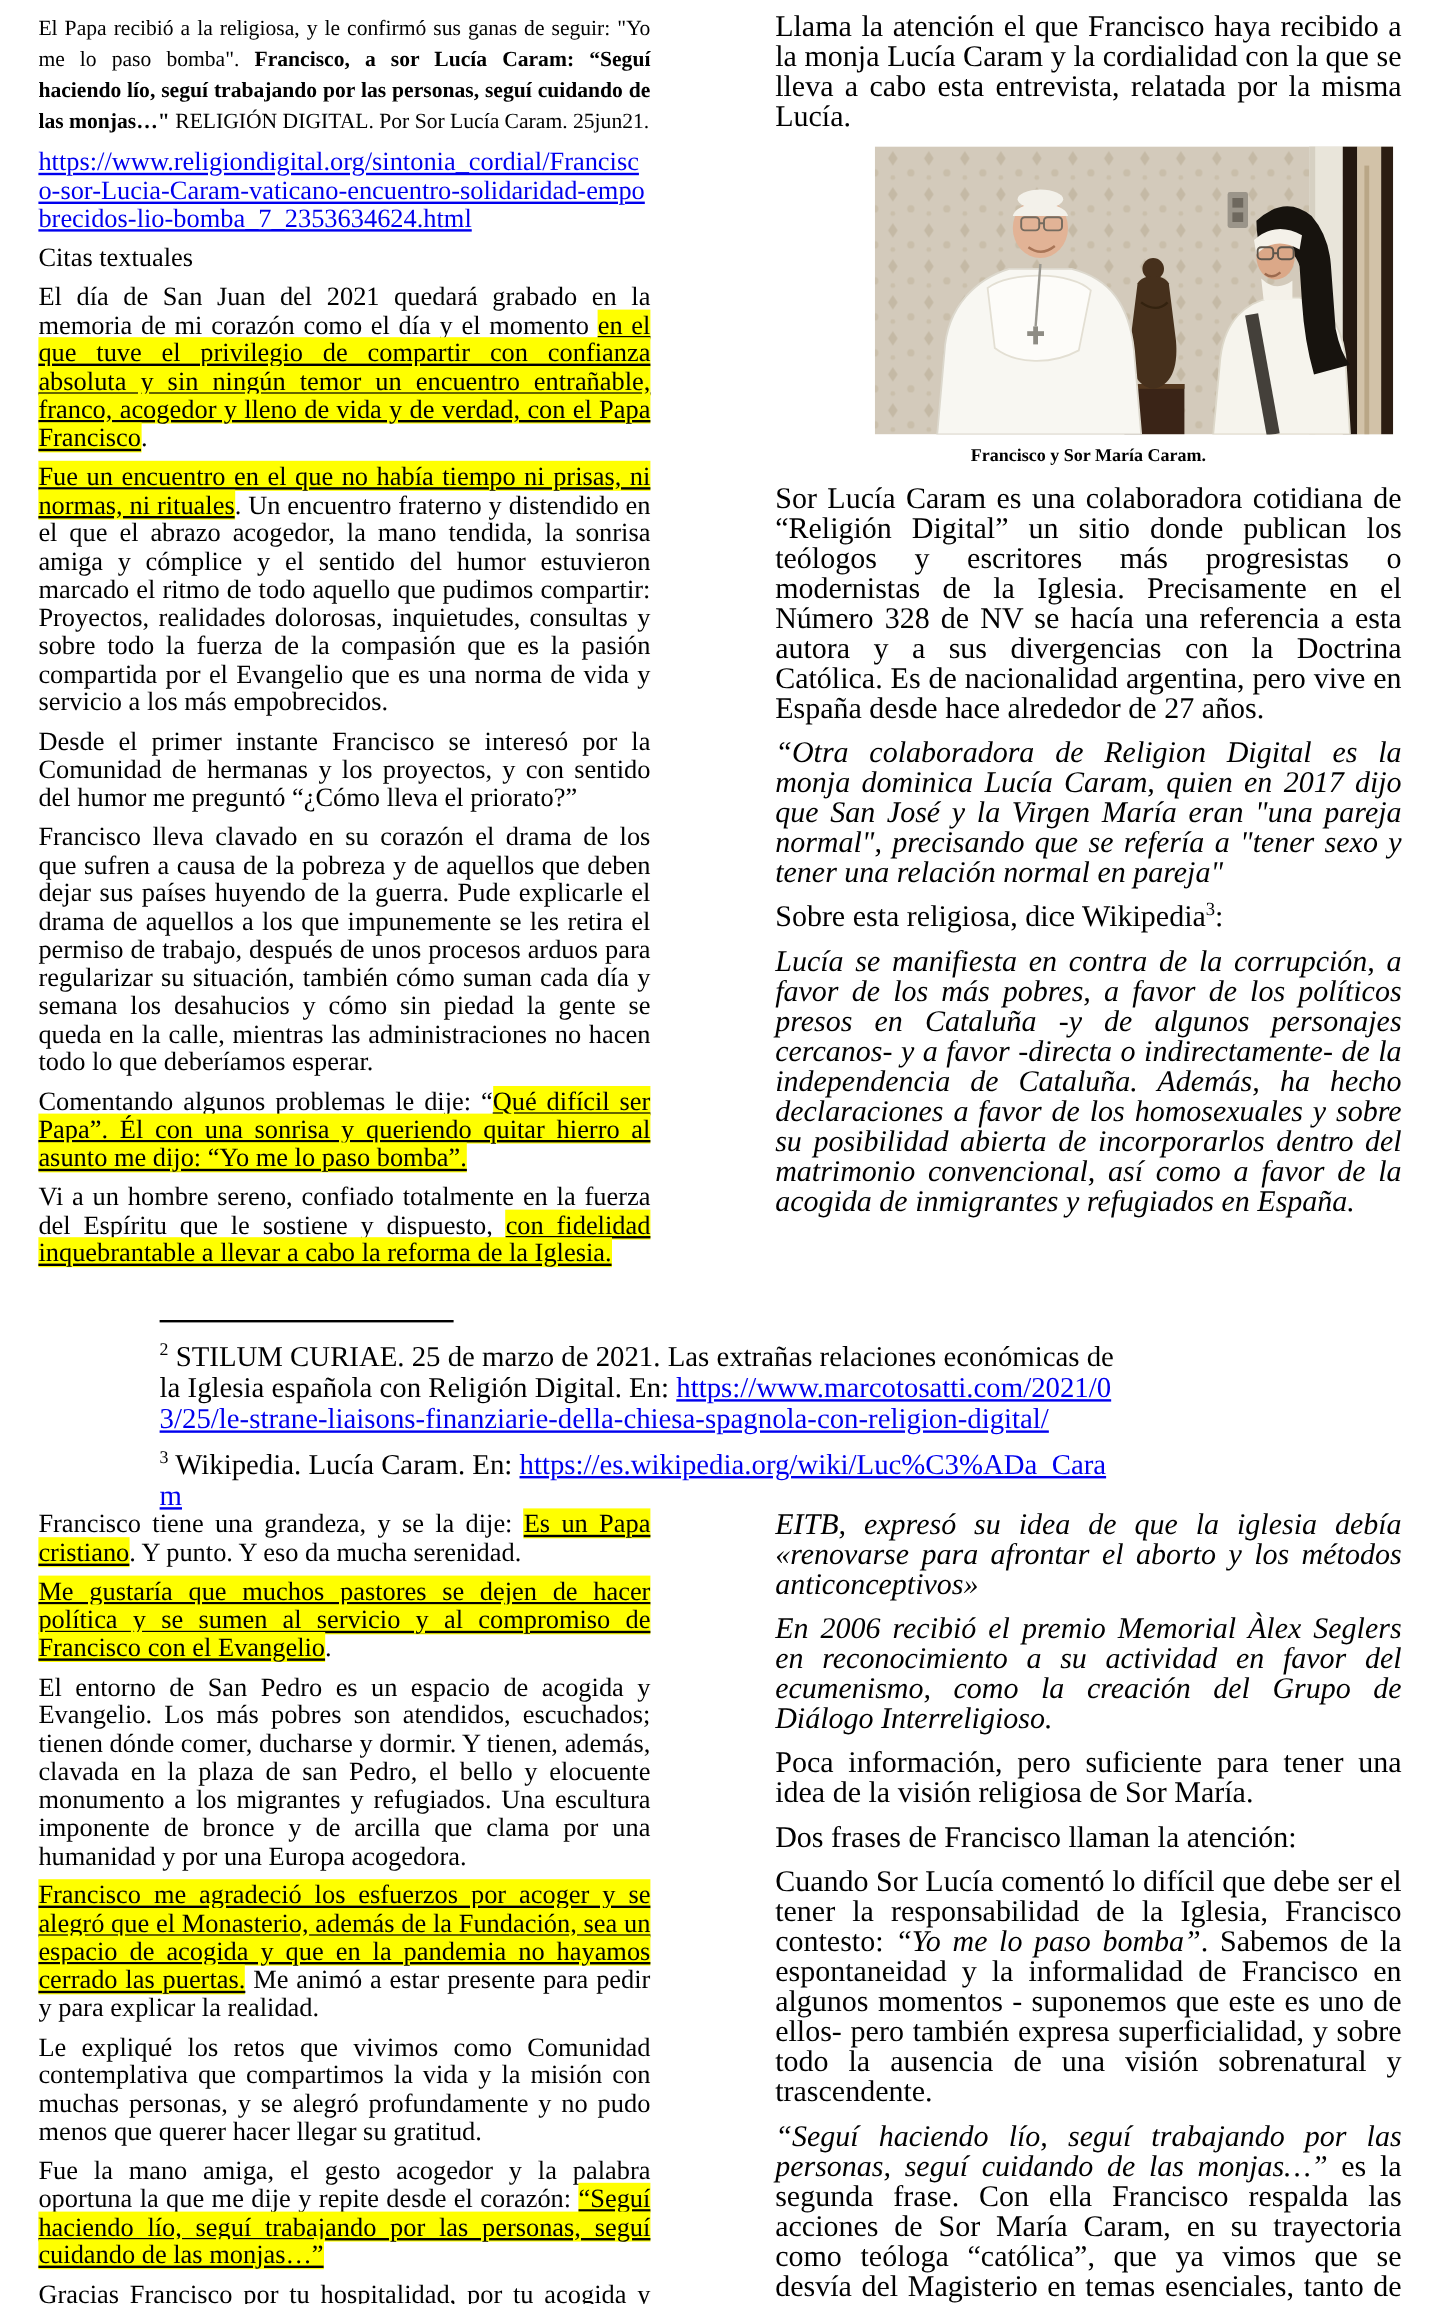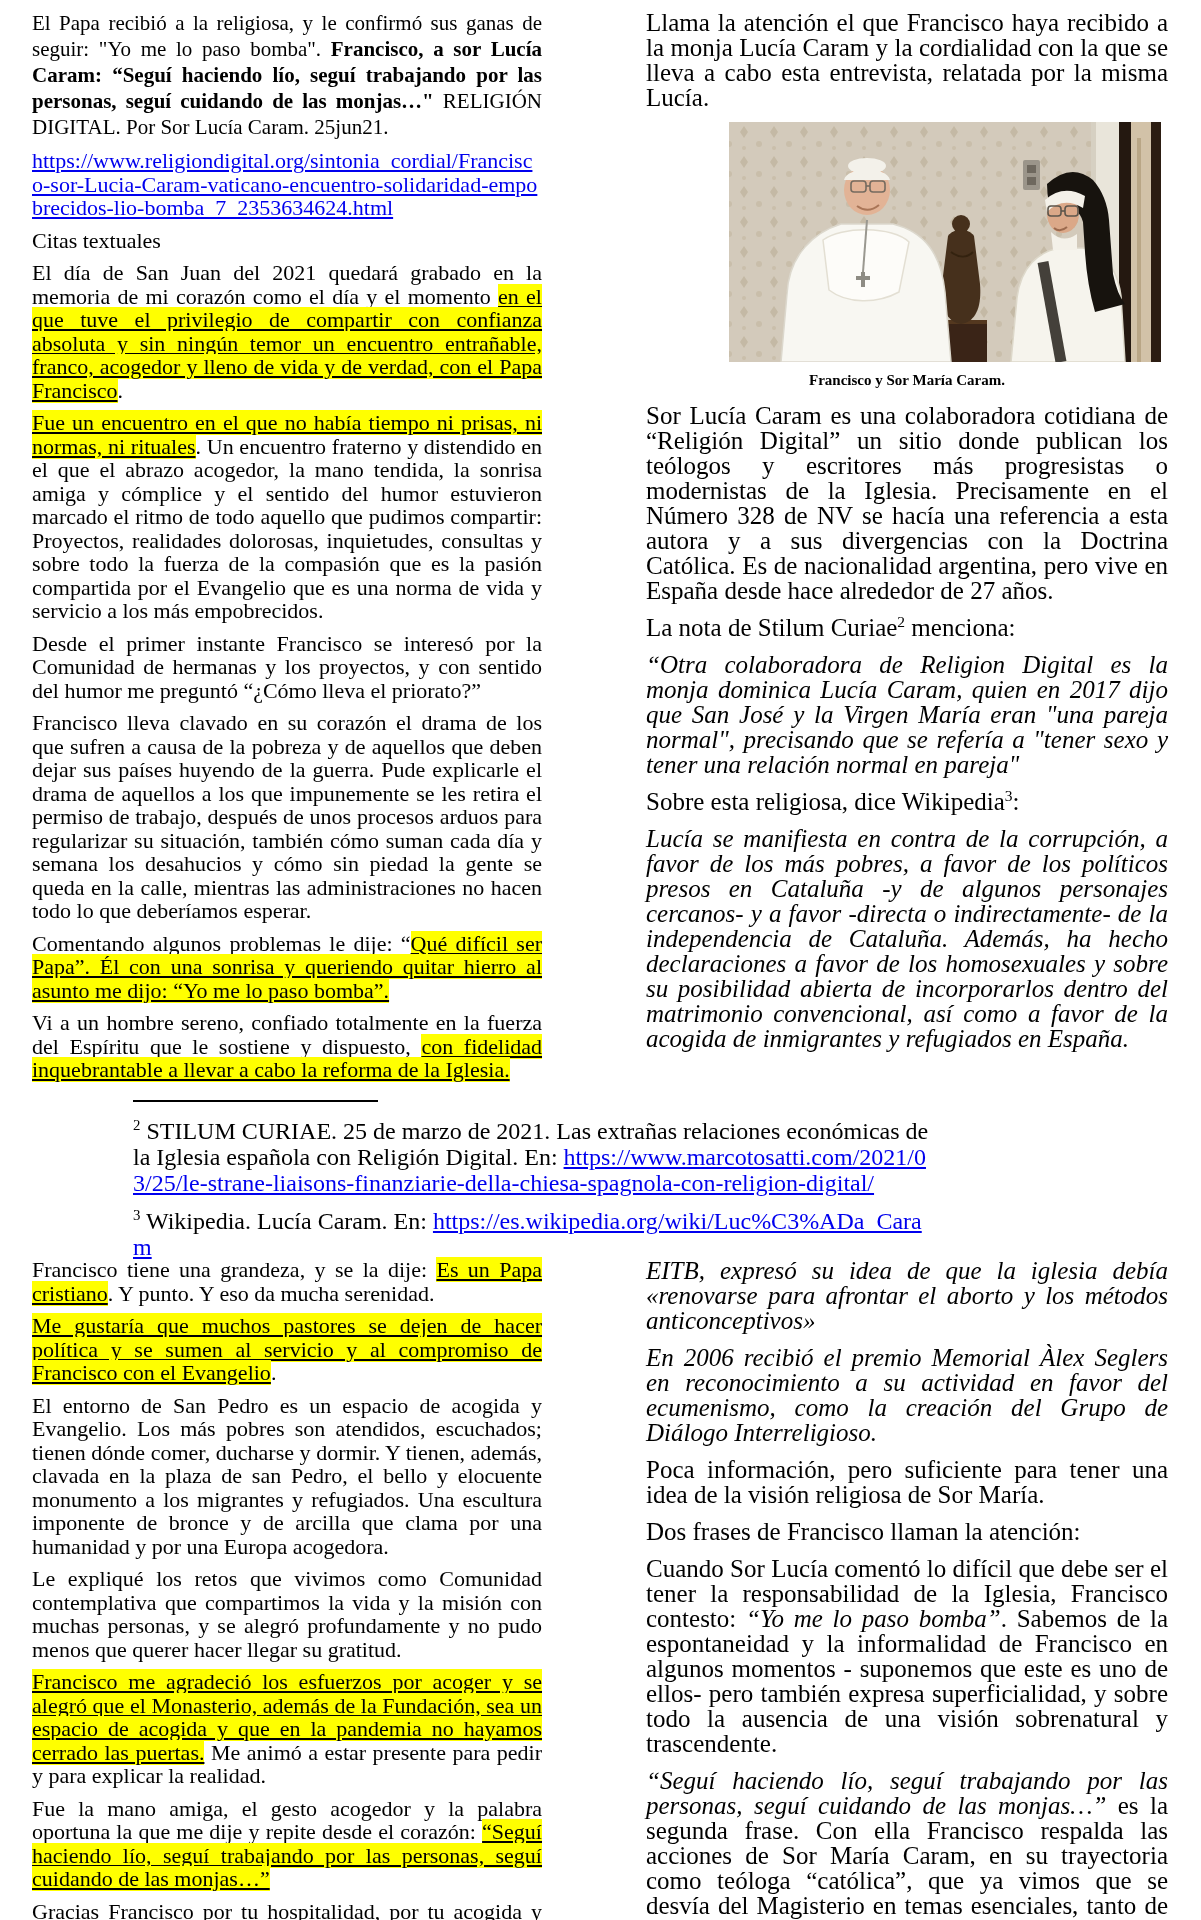--- a/index.html
+++ b/index.html
@@ -21,21 +21,21 @@
   .para{
     margin:0 0 9px 0;
     font-size:22px;line-height:23.5px;
     text-align:justify;
   }
   #col-top-right .para, #col-bottom-right .para{
     font-size:25px;line-height:25px;margin-bottom:12px;
   }
   .para.align-left{text-align:left;}
   .para.italic{font-style:italic;}
-  .para.intro{font-size:21px;line-height:26px;}
+  .para.intro{font-size:18px;line-height:26px;}
   .run-b{font-weight:bold;}
   .run-i{font-style:italic;}
   .run-hl{background:var(--hl,#ffff00);text-decoration:underline;}
   .run-a{
     color:var(--link,#0000ee);
     text-decoration:underline;
     word-break:break-all;
     cursor:pointer;
   }
   sup{font-size:0.62em;line-height:0;}
@@ -141,41 +141,40 @@
           <path d="M332 89 h4" stroke="#5d564c" stroke-width="1.6"></path>
           <path d="M325 106 Q331 111 338 105" stroke="#9c6a4e" stroke-width="2" fill="none"></path>
           <path d="M314 140 L332 240" stroke="#44403a" stroke-width="11" fill="none"></path>
         </g>
       </svg>
       <div class="photo-caption">Francisco y Sor María Caram.</div>
     </div>
 
     <div>
         <p class="para"><span>Sor Lucía Caram es una colaboradora cotidiana de “Religión Digital” un sitio donde publican los teólogos y escritores más progresistas o modernistas de la Iglesia. Precisamente en el Número 328 de NV se hacía una referencia a esta autora y a sus divergencias con la Doctrina Católica. Es de nacionalidad argentina, pero vive en España desde hace alrededor de 27 años.</span></p>
-        <p class="para"><span>La nota de Stilum Curiae</span><sup class="run-sup">2</sup><span> menciona:</span></p>
         <p class="para italic"><span>“Otra colaboradora de Religion Digital es la monja dominica Lucía Caram, quien en 2017 dijo que San José y la Virgen María eran "una pareja normal", precisando que se refería a "tener sexo y tener una relación normal en pareja"</span></p>
         <p class="para"><span>Sobre esta religiosa, dice Wikipedia</span><sup class="run-sup">3</sup><span>:</span></p>
         <p class="para italic"><span>Lucía se manifiesta en contra de la corrupción, a favor de los más pobres, a favor de los políticos presos en Cataluña -y de algunos personajes cercanos- y a favor -directa o indirectamente- de la independencia de Cataluña. Además, ha hecho declaraciones a favor de los homosexuales y sobre su posibilidad abierta de incorporarlos dentro del matrimonio convencional, así como a favor de la acogida de inmigrantes y refugiados en España.</span></p>
       </div>
   </div>
 
   <div id="footnotes" class="col">
     <div class="fn-sep"></div>
     <div>
         <p class="para align-left"><sup class="run-sup">2</sup><span> STILUM CURIAE. 25 de marzo de 2021. Las extrañas relaciones económicas de la Iglesia española con Religión Digital. En: </span><a class="run-a">https://www.marcotosatti.com/2021/03/25/le-strane-liaisons-finanziarie-della-chiesa-spagnola-con-religion-digital/</a></p>
         <p class="para align-left"><sup class="run-sup">3</sup><span> Wikipedia. Lucía Caram. En: </span><a class="run-a">https://es.wikipedia.org/wiki/Luc%C3%ADa_Caram</a></p>
       </div>
   </div>
 
   <div id="col-bottom-left" class="col">
       <p class="para"><span>Francisco tiene una grandeza, y se la dije: </span><span class="run-hl">Es un Papa cristiano</span><span>. Y punto. Y eso da mucha serenidad.</span></p>
       <p class="para"><span class="run-hl">Me gustaría que muchos pastores se dejen de hacer política y se sumen al servicio y al compromiso de Francisco con el Evangelio</span><span>.</span></p>
       <p class="para"><span>El entorno de San Pedro es un espacio de acogida y Evangelio. Los más pobres son atendidos, escuchados; tienen dónde comer, ducharse y dormir. Y tienen, además, clavada en la plaza de san Pedro, el bello y elocuente monumento a los migrantes y refugiados. Una escultura imponente de bronce y de arcilla que clama por una humanidad y por una Europa acogedora.</span></p>
+      <p class="para"><span class="run-hl">Francisco me agradeció los esfuerzos por acoger y se alegró que el Monasterio, además de la Fundación, sea un espacio de acogida y que en la pandemia no hayamos cerrado las puertas.</span><span> Me animó a estar presente para pedir y para explicar la realidad.</span></p>
       <p class="para"><span>Le expliqué los retos que vivimos como Comunidad contemplativa que compartimos la vida y la misión con muchas personas, y se alegró profundamente y no pudo menos que querer hacer llegar su gratitud.</span></p>
-      <p class="para"><span class="run-hl">Francisco me agradeció los esfuerzos por acoger y se alegró que el Monasterio, además de la Fundación, sea un espacio de acogida y que en la pandemia no hayamos cerrado las puertas.</span><span> Me animó a estar presente para pedir y para explicar la realidad.</span></p>
       <p class="para"><span>Fue la mano amiga, el gesto acogedor y la palabra oportuna la que me dije y repite desde el corazón: </span><span class="run-hl">“Seguí haciendo lío, seguí trabajando por las personas, seguí cuidando de las monjas…”</span></p>
       <p class="para"><span>Gracias Francisco por tu hospitalidad, por tu acogida y por tu bendición a nuestros proyectos que son proyectos nacidos de la oración y el compromiso con los más empobrecidos.</span></p>
     </div>
 
   <div id="col-bottom-right" class="col">
       <p class="para italic"><span>EITB, expresó su idea de que la iglesia debía «renovarse para afrontar el aborto y los métodos anticonceptivos»</span></p>
       <p class="para italic"><span>En 2006 recibió el premio Memorial Àlex Seglers en reconocimiento a su actividad en favor del ecumenismo, como la creación del Grupo de Diálogo Interreligioso.</span></p>
       <p class="para"><span>Poca información, pero suficiente para tener una idea de la visión religiosa de Sor María.</span></p>
       <p class="para"><span>Dos frases de Francisco llaman la atención:</span></p>
       <p class="para"><span>Cuando Sor Lucía comentó lo difícil que debe ser el tener la responsabilidad de la Iglesia, Francisco contesto: </span><span class="run-i">“Yo me lo paso bomba”</span><span>. Sabemos de la espontaneidad y la informalidad de Francisco en algunos momentos - suponemos que este es uno de ellos- pero también expresa superficialidad, y sobre todo la ausencia de una visión sobrenatural y trascendente.</span></p>

